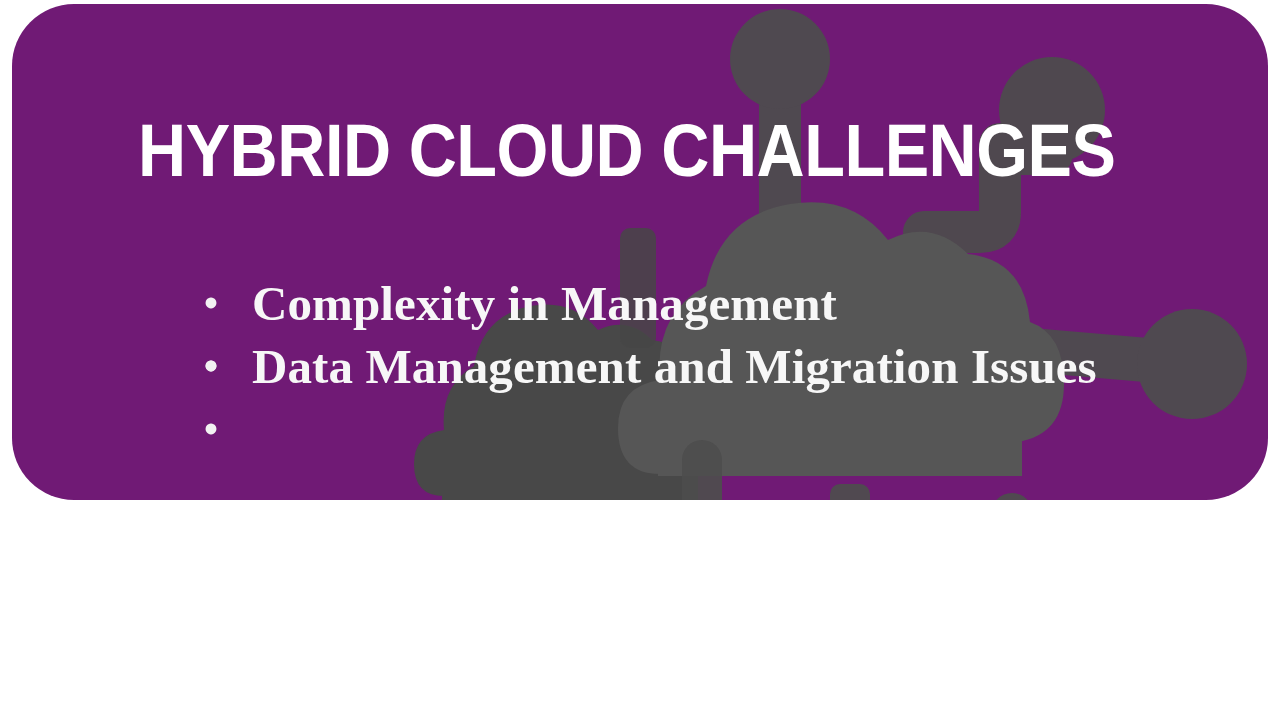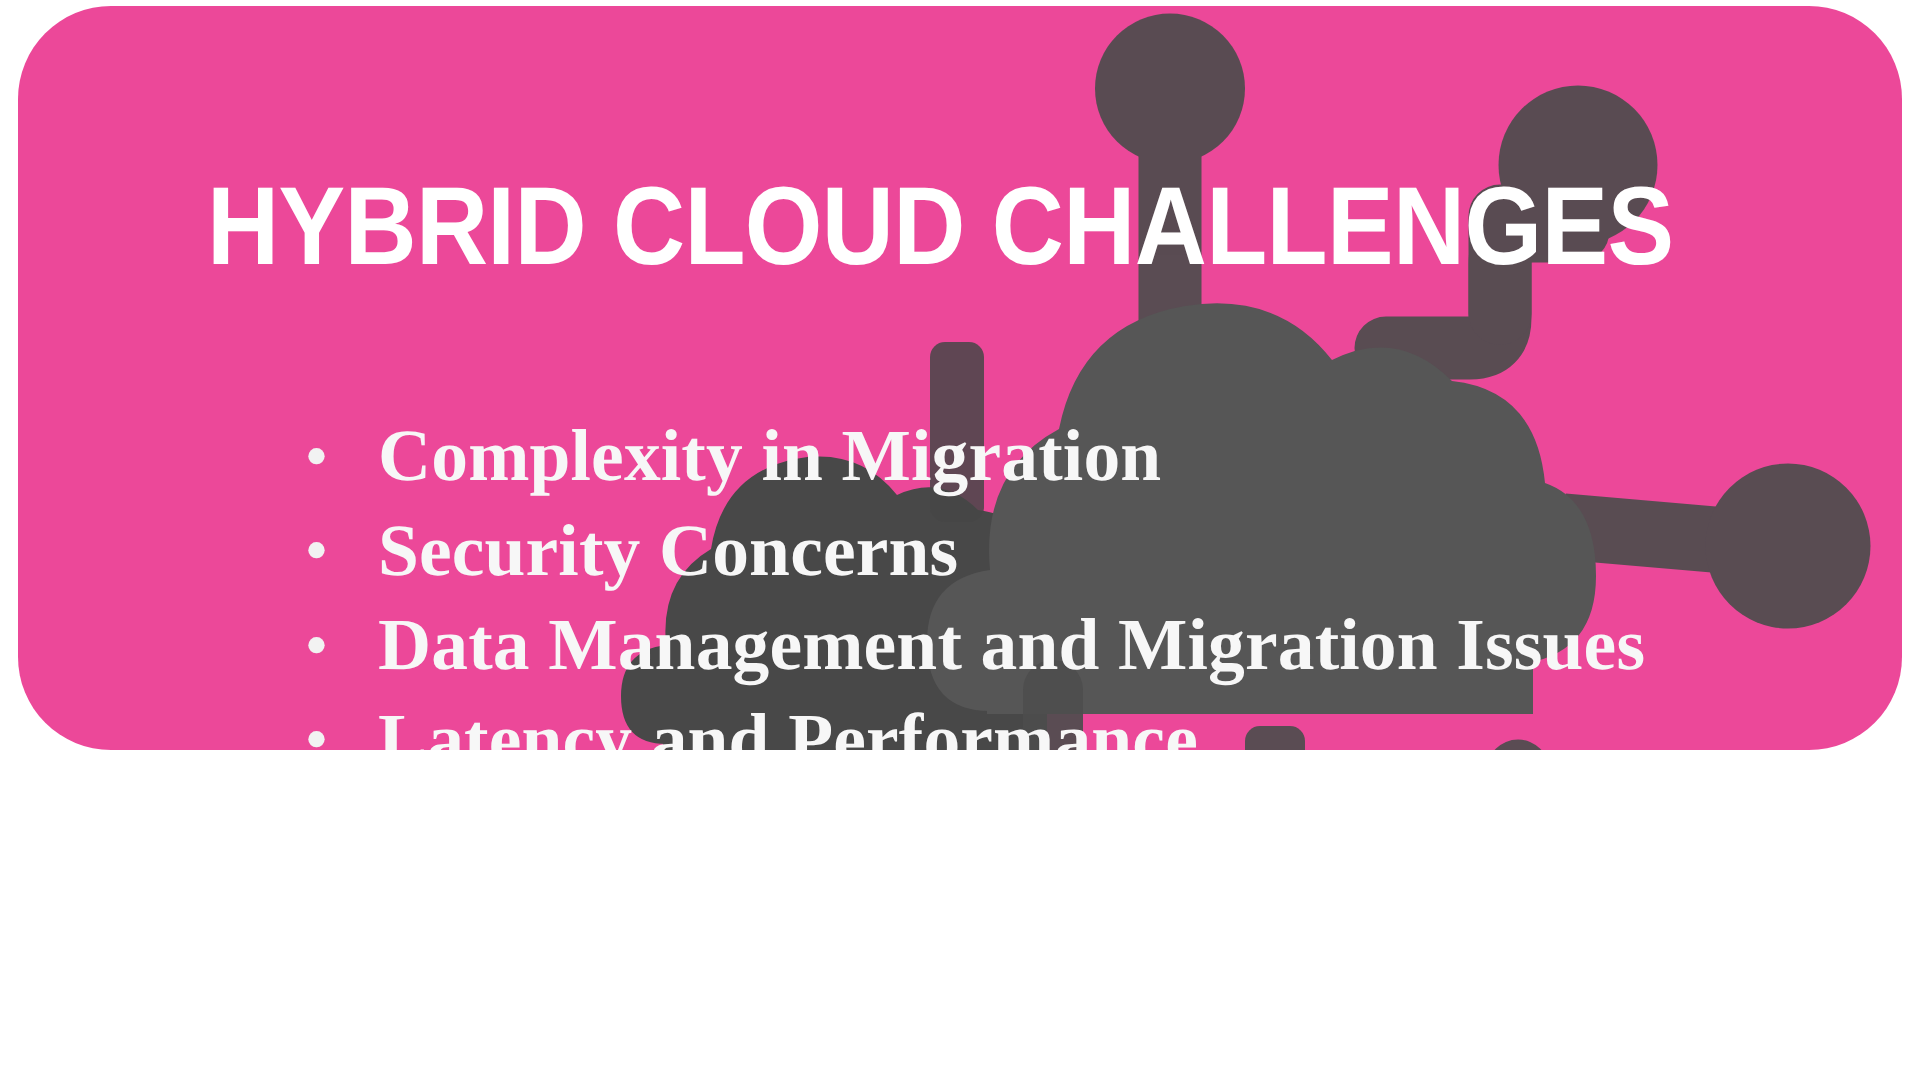--- a/index.html
+++ b/index.html
@@ -20,21 +20,21 @@
     background:#ffffff;
   }
 
   
   #slide-card {
     position:absolute;
     left:12px;
     top:4px;
     width:1256px;
     height:496px;
-    background:#ec4899;
+    background:#701a75;
     border-radius:62px;
     overflow:hidden;
   }
 
   
   #decor-layer {
     position:absolute;
     left:0; top:0;
     width:1256px;
     height:702px;
@@ -177,36 +177,34 @@
     </div>
 
     <div id="content-layer">
 
       <h1 id="slide-title">HYBRID CLOUD CHALLENGES</h1>
 
       <ul id="bullet-list">
 
         <li class="bullet-item">
           <span class="bullet-marker">•</span>
-          <span class="bullet-text">Complexity in Migration</span>
-        </li>
-
-        <li class="bullet-item">
-          <span class="bullet-marker">•</span>
-          <span class="bullet-text">Security Concerns</span>
+          <span class="bullet-text">Complexity in Management</span>
+        </li>
+
+        <li class="bullet-item">
+          <span class="bullet-marker">•</span>
         </li>
 
         <li class="bullet-item">
           <span class="bullet-marker">•</span>
           <span class="bullet-text">Data Management and Migration Issues</span>
         </li>
 
         <li class="bullet-item">
           <span class="bullet-marker">•</span>
-          <span class="bullet-text">Latency and Performance</span>
         </li>
 
       </ul>
 
     </div>
 
   </div>
 </div>
 
 </body></html>

